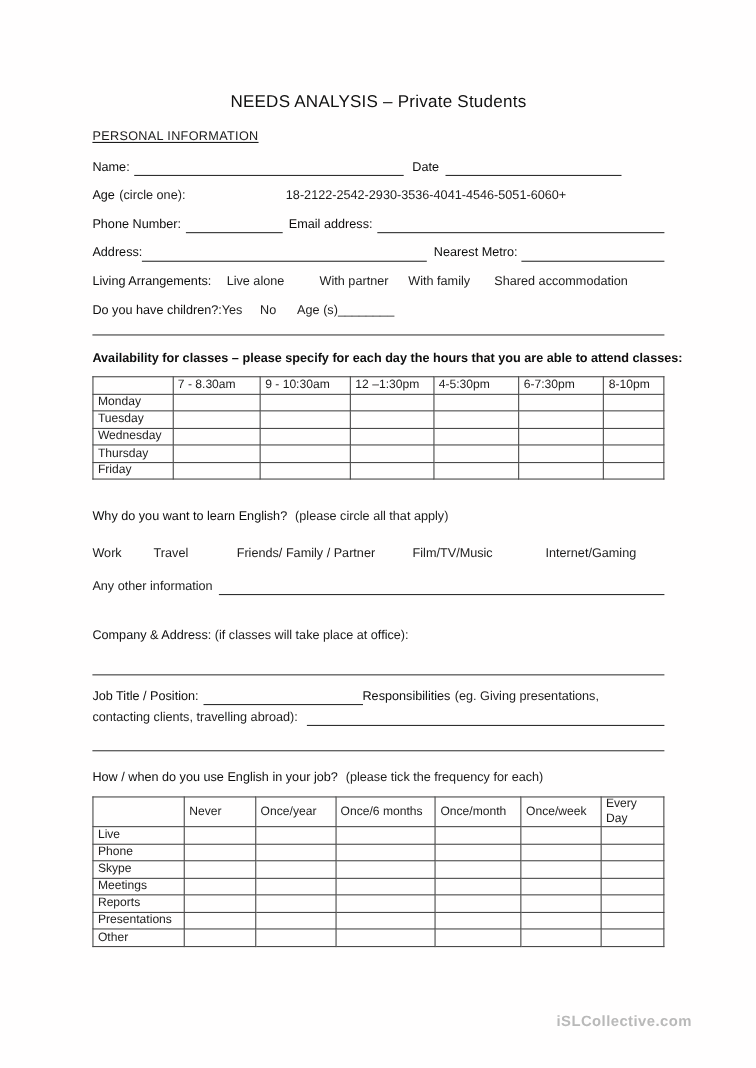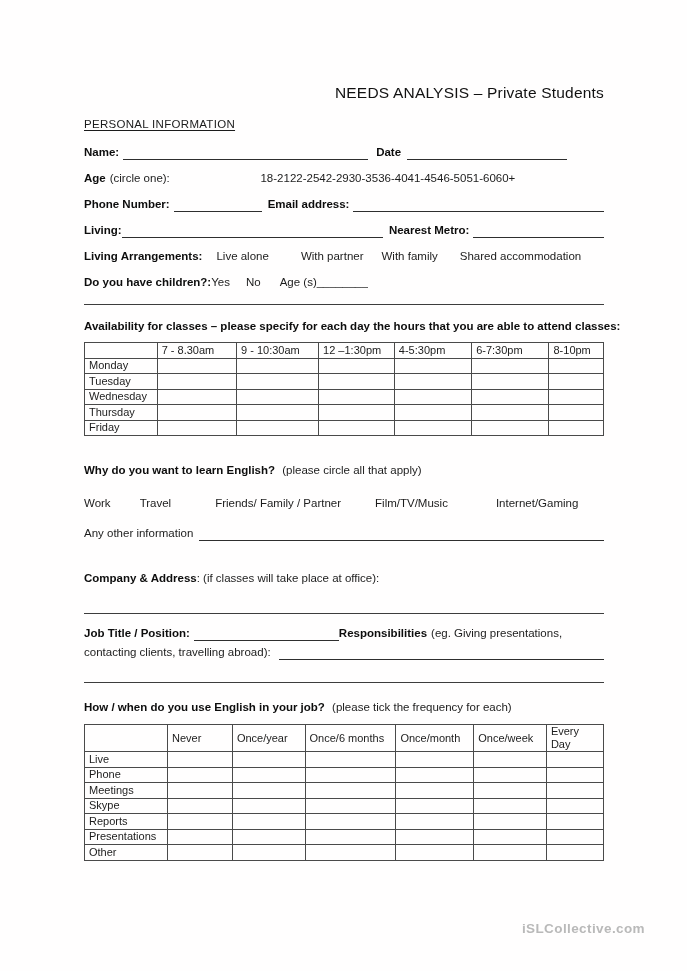--- a/index.html
+++ b/index.html
@@ -8,37 +8,37 @@
     width:687px; height:971px;
     background:#fffefe;
     font-family:"Liberation Sans", sans-serif;
     font-size:11.5px;
     color:#1c1c1c;
     overflow:hidden;
     box-sizing:border-box;
   }
   .content { padding:83px 83px 0 84px; }
   .title {
-    text-align:right;
+    text-align:center;
     font-size:15.5px;
     font-weight:400;
     letter-spacing:0.2px;
     color:#111;
     margin:0 0 15px 0;
     line-height:19px;
   }
   .section-heading {
     text-decoration:underline;
     text-underline-offset:2px;
     letter-spacing:0.3px;
     margin:0 0 13px 0;
     line-height:15px;
   }
   .row { display:flex; align-items:flex-end; margin-bottom:11px; line-height:15px; white-space:nowrap; }
-  .b { font-weight:700; color:#0d0d0d; }
+  .b { font-weight:400; color:#0d0d0d; }
   .fill {
     border-bottom:1.4px solid #2e2e2e;
     height:13px;
     display:inline-block;
   }
   .grow { flex:1; }
   .grow2 { flex:2; }
   .w245 { width:245px; } .w160 { width:160px; } .w88 { width:88px; } .w145 { width:145px; }
   .ml4 { margin-left:4px; } .ml6 { margin-left:6px; } .ml8 { margin-left:8px; }
   .spread { flex:1; display:flex; justify-content:center; padding:0 12px 0 14px; }
@@ -57,21 +57,21 @@
     border:1.2px solid #4a4a4a;
     font-weight:400;
     text-align:left;
     height:14.5px;
     padding:0 4px;
     overflow:hidden;
     line-height:13px;
   }
   .watermark {
     position:absolute;
-    top:921px; right:42px;
+    top:921px; right:58px;
     color:#b9b9b9;
     font-weight:700;
     font-size:13.5px;
     letter-spacing:0.4px;
   }
 </style>
 </head>
 <body>
 
 <div class="page">
@@ -105,21 +105,21 @@
     </div>
 
     <div class="row">
       <span class="b">Phone Number:</span>
       <span class="fill w88 ml4"></span>
       <span class="b ml6">Email address:</span>
       <span class="fill grow ml4"></span>
     </div>
 
     <div class="row">
-      <span class="b">Living:</span>
+      <span class="b">Address:</span>
       <span class="fill grow2"></span>
       <span class="b ml6">Nearest Metro:</span>
       <span class="fill grow ml4"></span>
     </div>
 
     <div class="row">
       <span class="b">Living Arrangements:</span>
       <span style="margin-left:14px">Live alone</span>
       <span style="margin-left:32px">With partner</span>
       <span style="margin-left:18px">With family</span>
@@ -281,30 +281,30 @@
       <tr>
         <td>Phone</td>
         <td></td>
             <td></td>
             <td></td>
             <td></td>
             <td></td>
             <td></td>
       </tr>
       <tr>
+        <td>Skype</td>
+        <td></td>
+            <td></td>
+            <td></td>
+            <td></td>
+            <td></td>
+            <td></td>
+      </tr>
+      <tr>
         <td>Meetings</td>
-        <td></td>
-            <td></td>
-            <td></td>
-            <td></td>
-            <td></td>
-            <td></td>
-      </tr>
-      <tr>
-        <td>Skype</td>
         <td></td>
             <td></td>
             <td></td>
             <td></td>
             <td></td>
             <td></td>
       </tr>
       <tr>
         <td>Reports</td>
         <td></td>

